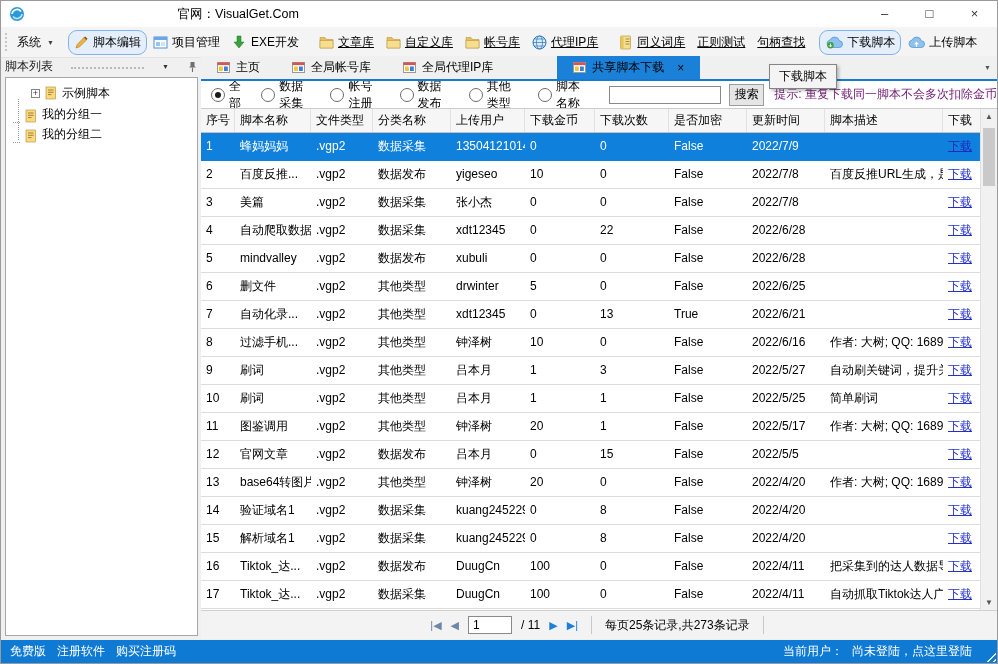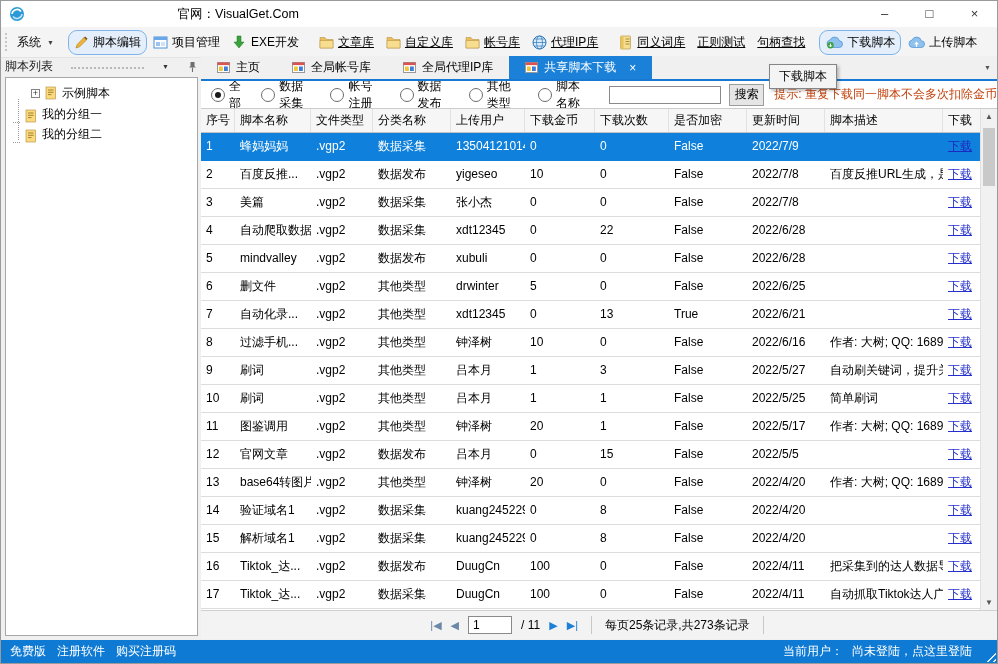--- a/index.html
+++ b/index.html
@@ -40,37 +40,37 @@
   .tree-item.child{padding-left:7px;align-items:flex-end;}
   .hline{width:7px;border-top:1px dotted #9a9a9a;}
   .expander{width:9px;height:9px;border:1px solid #848484;background:#fff;font-size:9px;
             line-height:7px;text-align:center;color:#333;box-sizing:border-box;}
   .expander::before{content:"+";}
   
   .content{position:absolute;left:200px;top:55px;right:0;bottom:24px;background:#fff;}
   .tabbar{position:absolute;left:0;top:0;right:0;height:25px;box-sizing:border-box;
           border-bottom:2px solid #1779d3;display:flex;align-items:stretch;background:#f0f0f0;}
   .tab{display:flex;align-items:center;gap:6px;padding:0 16px;color:#000;}
-  .tab.active{background:#1a80d8;color:#ffffff;}
+  .tab.active{background:#1a80d8;color:#000000;margin-left:48px;}
   .tab-close{margin-left:7px;font-size:12px;}
   .tabbar-caret{position:absolute;right:6px;top:8px;font-size:7px;color:#555;}
   .tabbar-caret::before{content:"▼";}
   
   .filterbar{position:absolute;left:0;top:25px;right:0;height:27px;background:#fff;
              display:flex;align-items:center;padding-left:10px;overflow:hidden;}
   .fgroup{display:flex;align-items:center;gap:4px;margin-right:17px;}
   .radio{width:12px;height:12px;border:1px solid #6d6d6d;border-radius:50%;background:#fff;
          position:relative;flex:none;}
   .radio.checked::after{content:"";position:absolute;left:3px;top:3px;right:3px;bottom:3px;
          border-radius:50%;background:#1a1a1a;}
   .search-input{width:112px;height:18px;border:1px solid #8a8a8a;margin-left:2px;
                 padding:0 3px;font:inherit;box-sizing:border-box;}
   .search-btn{margin-left:8px;width:44px;height:22px;background:#e5e5e5;border:1px solid #9c9c9c;
               font:inherit;padding:0;}
-  .hint{color:#c2410c;margin-left:10px;white-space:nowrap;}
+  .hint{color:#701a75;margin-left:10px;white-space:nowrap;}
   
   .gridwrap{position:absolute;left:0;top:52px;right:0;bottom:28px;background:#fff;
             border-top:1px solid #ccc;}
   .ghead{display:flex;height:23px;line-height:23px;background:#f6f6f6;
          border-bottom:1px solid #c2c2c2;padding-right:17px;}
   .ghead span{box-sizing:border-box;padding-left:5px;border-right:1px solid #e2e2e2;
               overflow:hidden;white-space:nowrap;}
   .ghead span:nth-of-type(1){width:34px}.ghead span:nth-of-type(2){width:76px}
   .ghead span:nth-of-type(3){width:62px}.ghead span:nth-of-type(4){width:78px}
   .ghead span:nth-of-type(5){width:74px}.ghead span:nth-of-type(6){width:70px}

